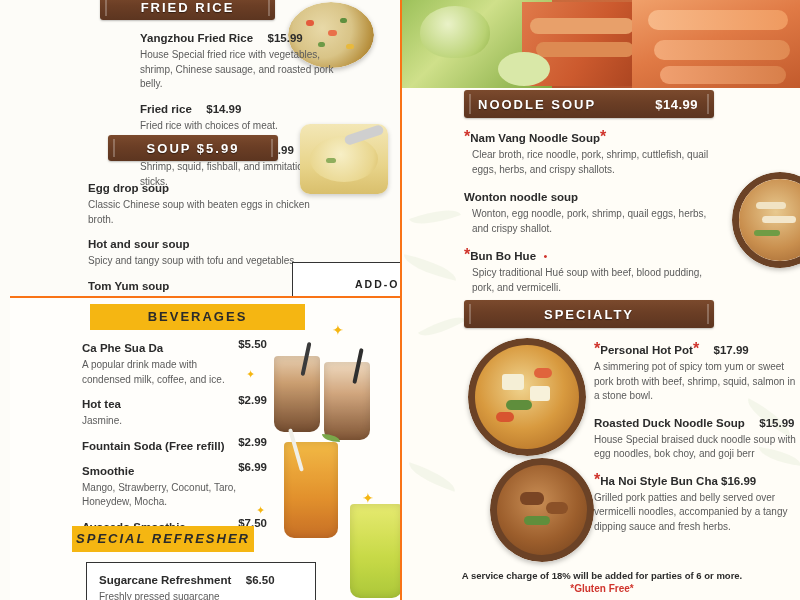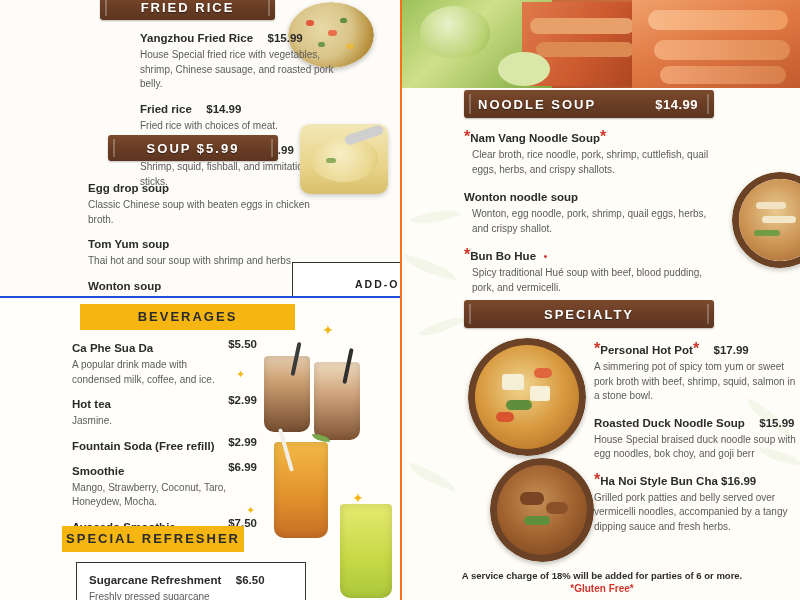--- a/index.html
+++ b/index.html
@@ -121,41 +121,41 @@
     background: #fff;
     display: flex; align-items: center; justify-content: center;
   }
   #addon-box .addon-txt {
     font-size: 10.5px; font-weight: bold; letter-spacing: 2px;
     color: #222;
   }
 
   
   #bev-section {
-    position: absolute; left: 0; top: 296px;
+    position: absolute; left: 10px; top: 296px;
     width: 400px; height: 304px;
     background: #fffefb;
-    border-top: 2px solid #1d4ed8;
+    border-top: 2px solid #f97316;
   }
   .yellow-band {
     background: #f5b612;
     color: #2b2b2b;
     font-weight: bold;
     letter-spacing: 2px;
     font-size: 13px;
     text-align: center;
     padding: 5px 0 6px;
     text-transform: uppercase;
   }
   #bev-banner {
     position: absolute; left: 80px; top: 6px; width: 215px;
   }
   #bev-list { position: absolute; left: 72px; top: 40px; width: 185px; }
   #refresher-banner {
-    position: absolute; left: 62px; top: 228px; width: 182px;
+    position: absolute; left: 62px; top: 228px; width: 182px; font-style: italic;
   }
   #refresher-box {
     position: absolute; left: 76px; top: 264px;
     width: 230px; height: 40px;
     border: 1px solid #333; border-bottom: none;
     background: #fff;
     padding: 7px 10px 0 12px;
   }
 
   #noodle-banner {
@@ -273,20 +273,24 @@
       <div style="position:absolute;left:44px;top:6px;width:40px;height:10px;background:#cfcfcf;border-radius:5px;transform:rotate(-18deg);"></div>
       <div style="position:absolute;left:26px;top:34px;width:10px;height:5px;background:#8fae5d;border-radius:3px;"></div>
     </div>
 
     <div id="soup-list">
       <div class="item">
         <span class="item-title">Egg drop soup</span>
         <div class="item-desc">Classic Chinese soup with beaten eggs in chicken broth.</div>
       </div>
       <div class="item">
+        <span class="item-title">Hot and sour soup</span>
+        <div class="item-desc">Spicy and tangy soup with tofu and vegetables.</div>
+      </div>
+      <div class="item">
         <span class="item-title">Tom Yum soup</span>
         <div class="item-desc">Thai hot and sour soup with shrimp and herbs.</div>
       </div>
       <div class="item">
         <span class="item-title">Wonton soup</span>
         <div class="item-desc">Wonton with pork-filled dumpling.</div>
       </div>
     </div>
 
     <div id="addon-box">

